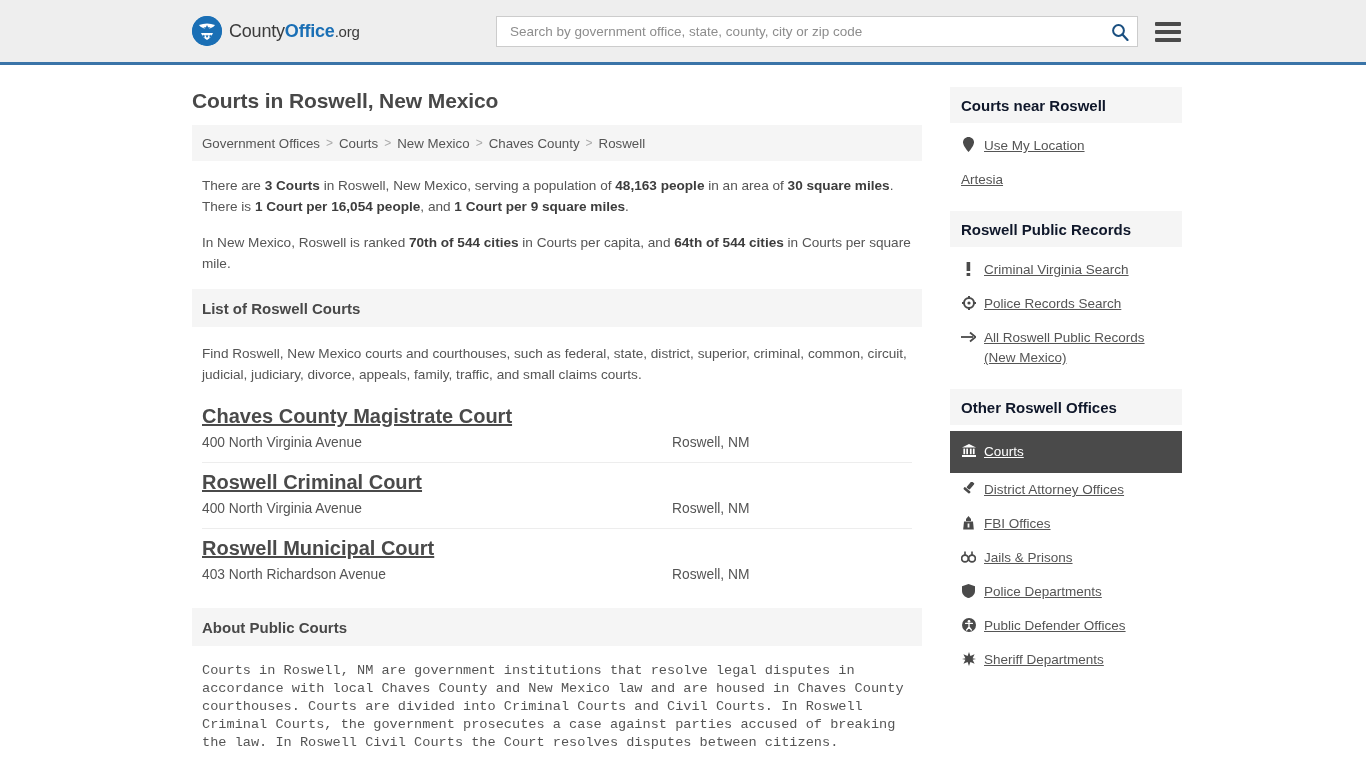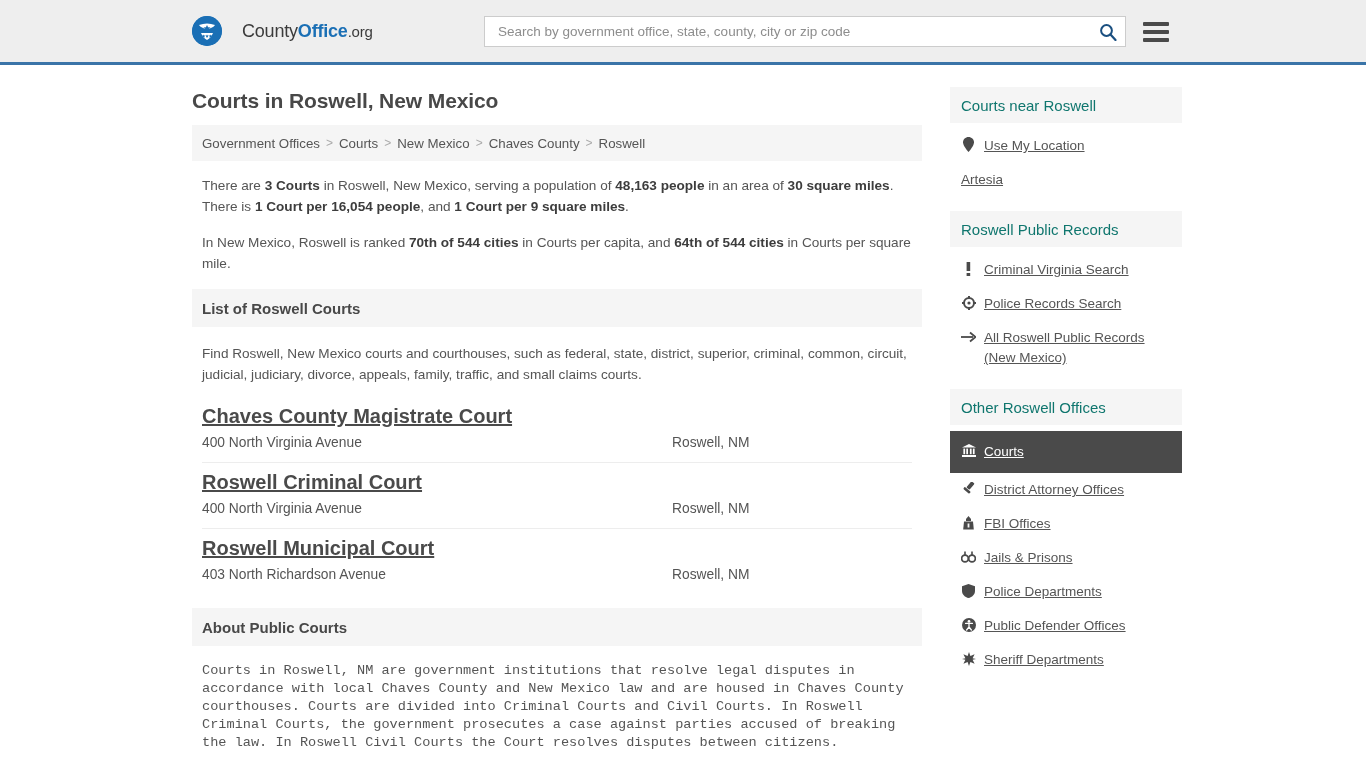--- a/index.html
+++ b/index.html
@@ -20,21 +20,21 @@
     border-bottom: 3px solid #3a74a8;
     display: flex;
     align-items: center;
     position: relative;
   }
   .logo-wrap {
     display: flex;
     align-items: center;
     margin-left: 192px;
     text-decoration: none;
-    gap: 20px;
+    gap: 7px;
   }
   .logo-mark {
     width: 30px; height: 30px;
     border-radius: 50%;
     background: #1a6fb5;
     position: relative;
     flex: none;
     overflow: hidden;
   }
   .logo-mark svg { display:block; }
@@ -43,21 +43,21 @@
     letter-spacing: -0.2px;
     color: #3b3b3b;
     white-space: nowrap;
   }
   .logo-text .b { color: #1a6fb5; font-weight: bold; }
   .logo-text .c { font-weight: normal; color:#3b3b3b;}
   .logo-text .d { font-size: 15px; color:#3b3b3b; }
 
   .search-area {
     position: absolute;
-    left: 484px;
+    left: 496px;
     top: 16px;
     display: flex;
     align-items: center;
   }
   .search-box {
     width: 642px;
     height: 31px;
     background: #ffffff;
     border: 1px solid #cccccc;
     display: flex;
@@ -194,22 +194,22 @@
   }
 
   
   .side-head {
     background: #f5f5f5;
     height: 36px;
     display: flex;
     align-items: center;
     padding-left: 11px;
     font-size: 15px;
-    font-weight: normal;
-    color: #0f766e;
+    font-weight: bold;
+    color: #0f172a;
   }
   .side-block { margin-bottom: 14px; }
   .side-block.first { margin-top: 22px; }
   .side-list { padding: 6px 0 0 0; }
   .side-item {
     display: flex;
     align-items: flex-start;
     gap: 8px;
     padding: 7px 10px 7px 11px;
     font-size: 13.5px;

